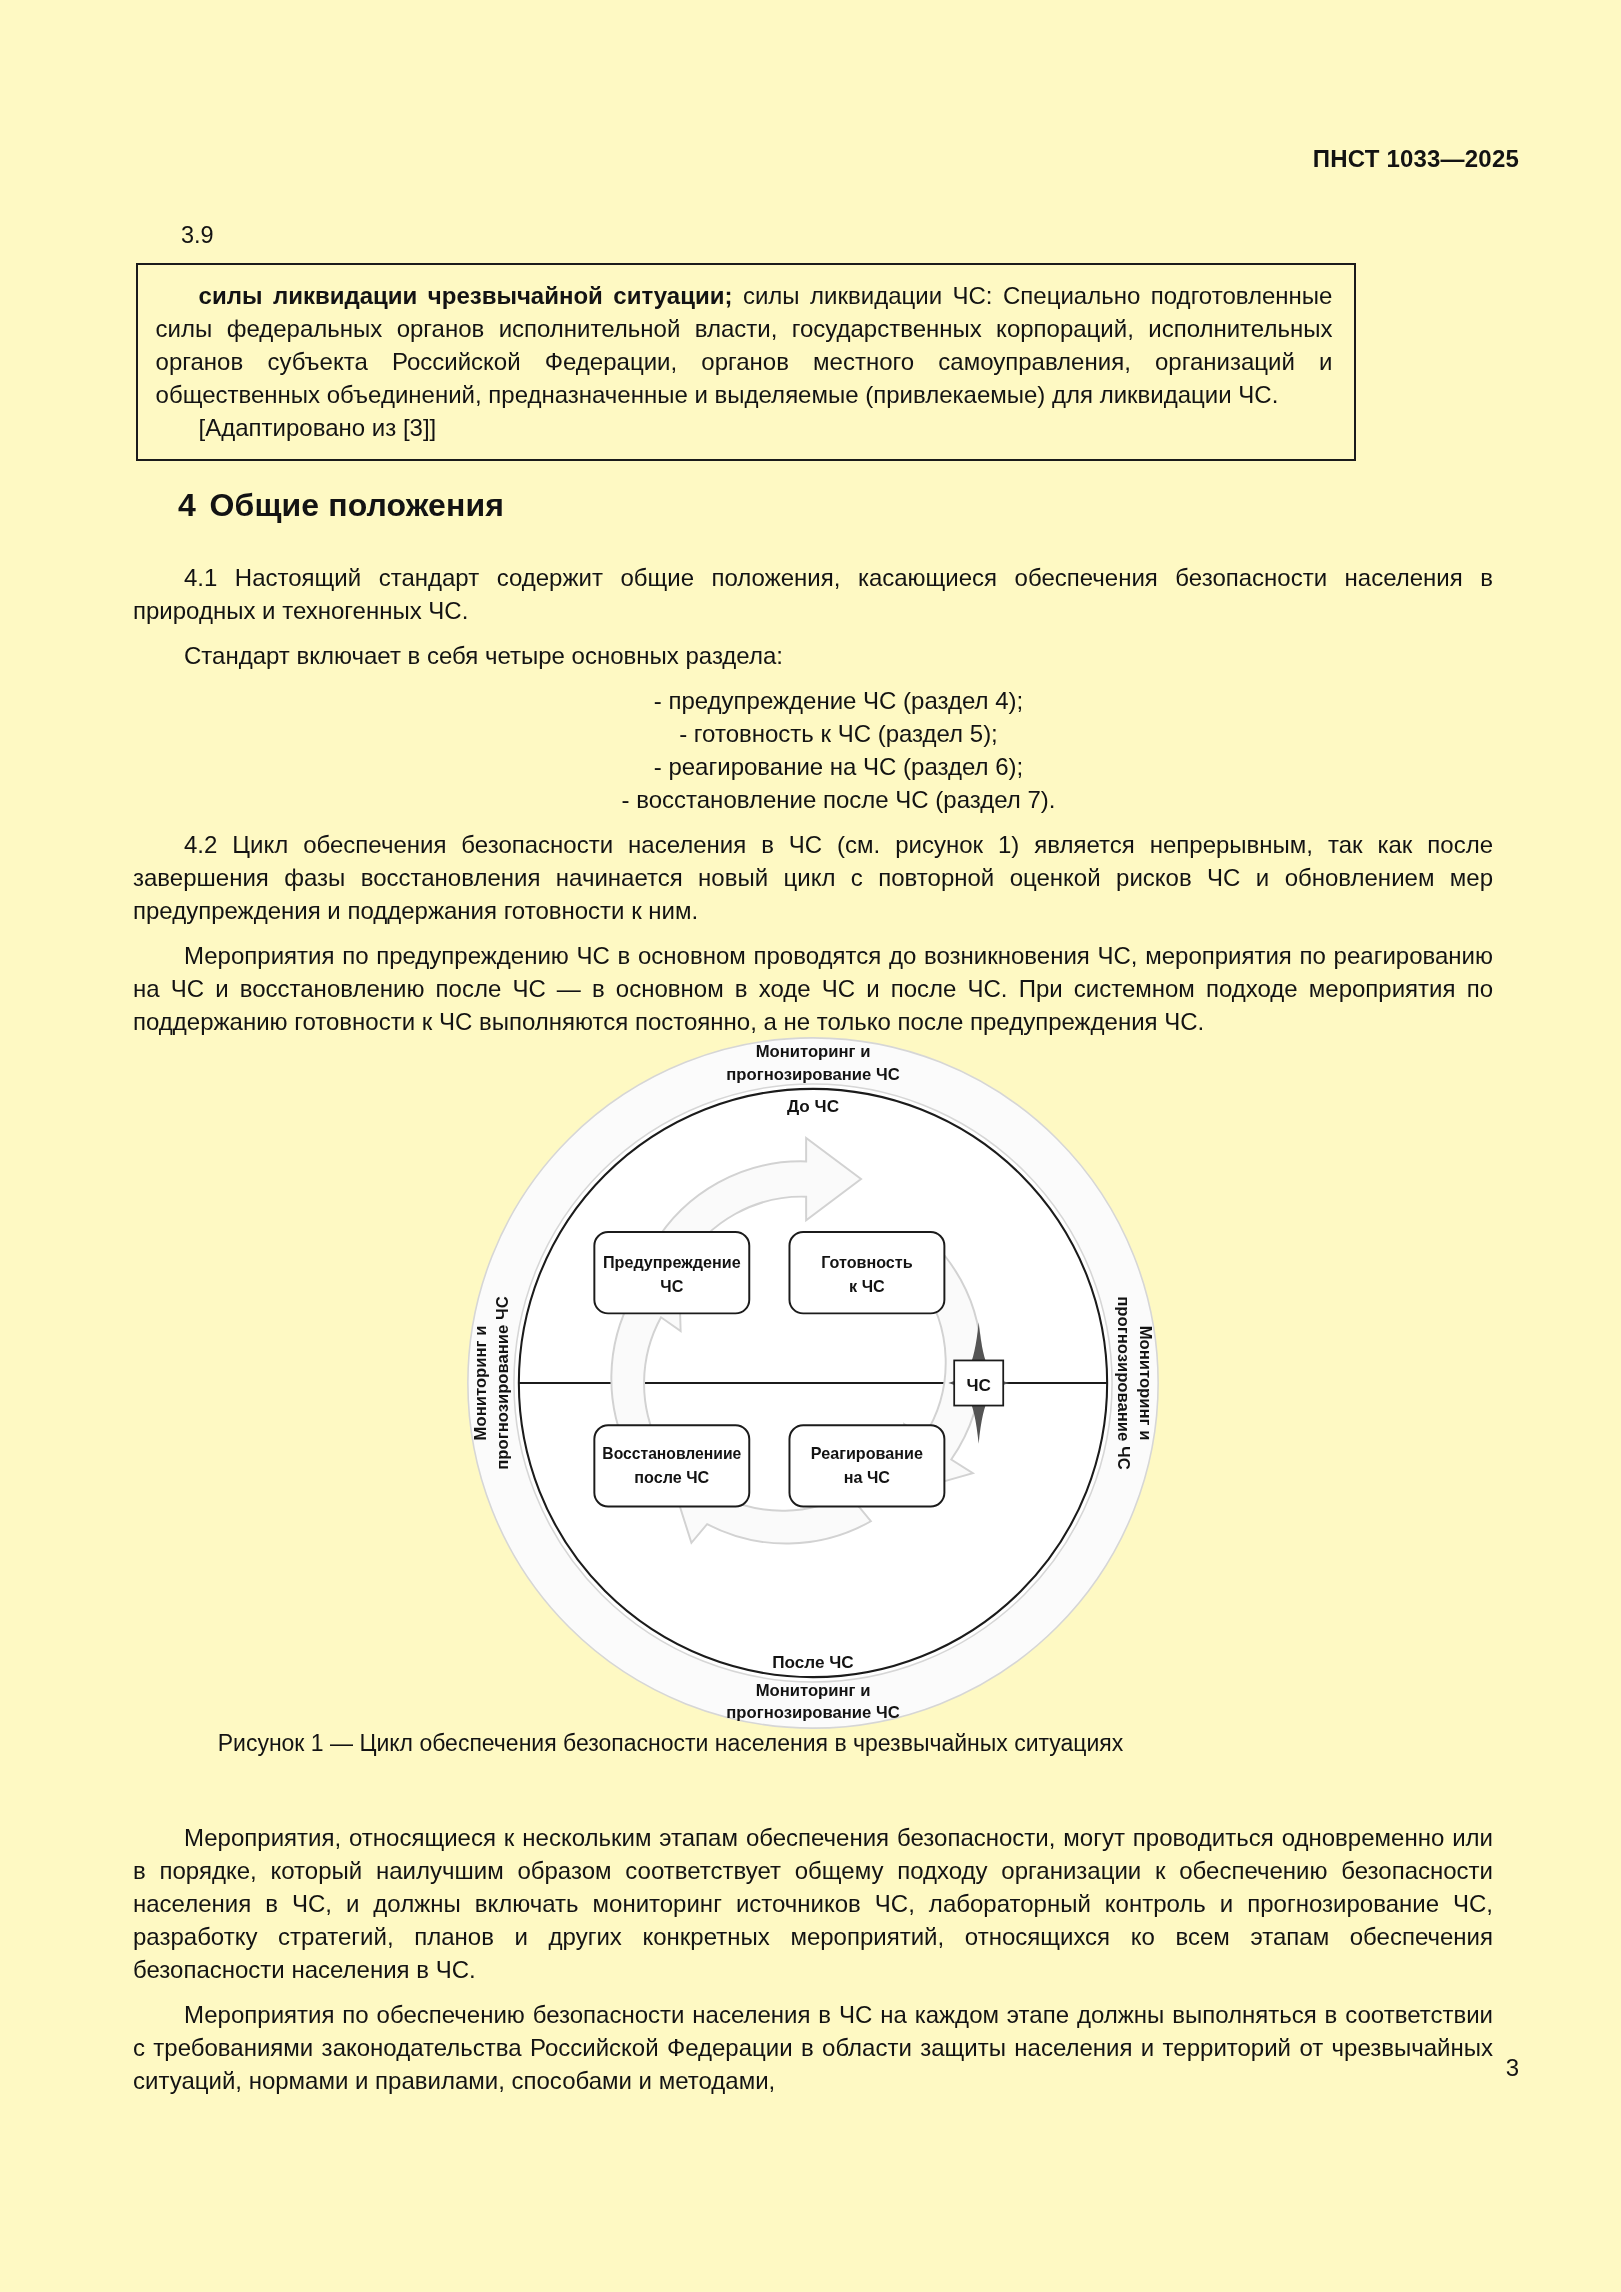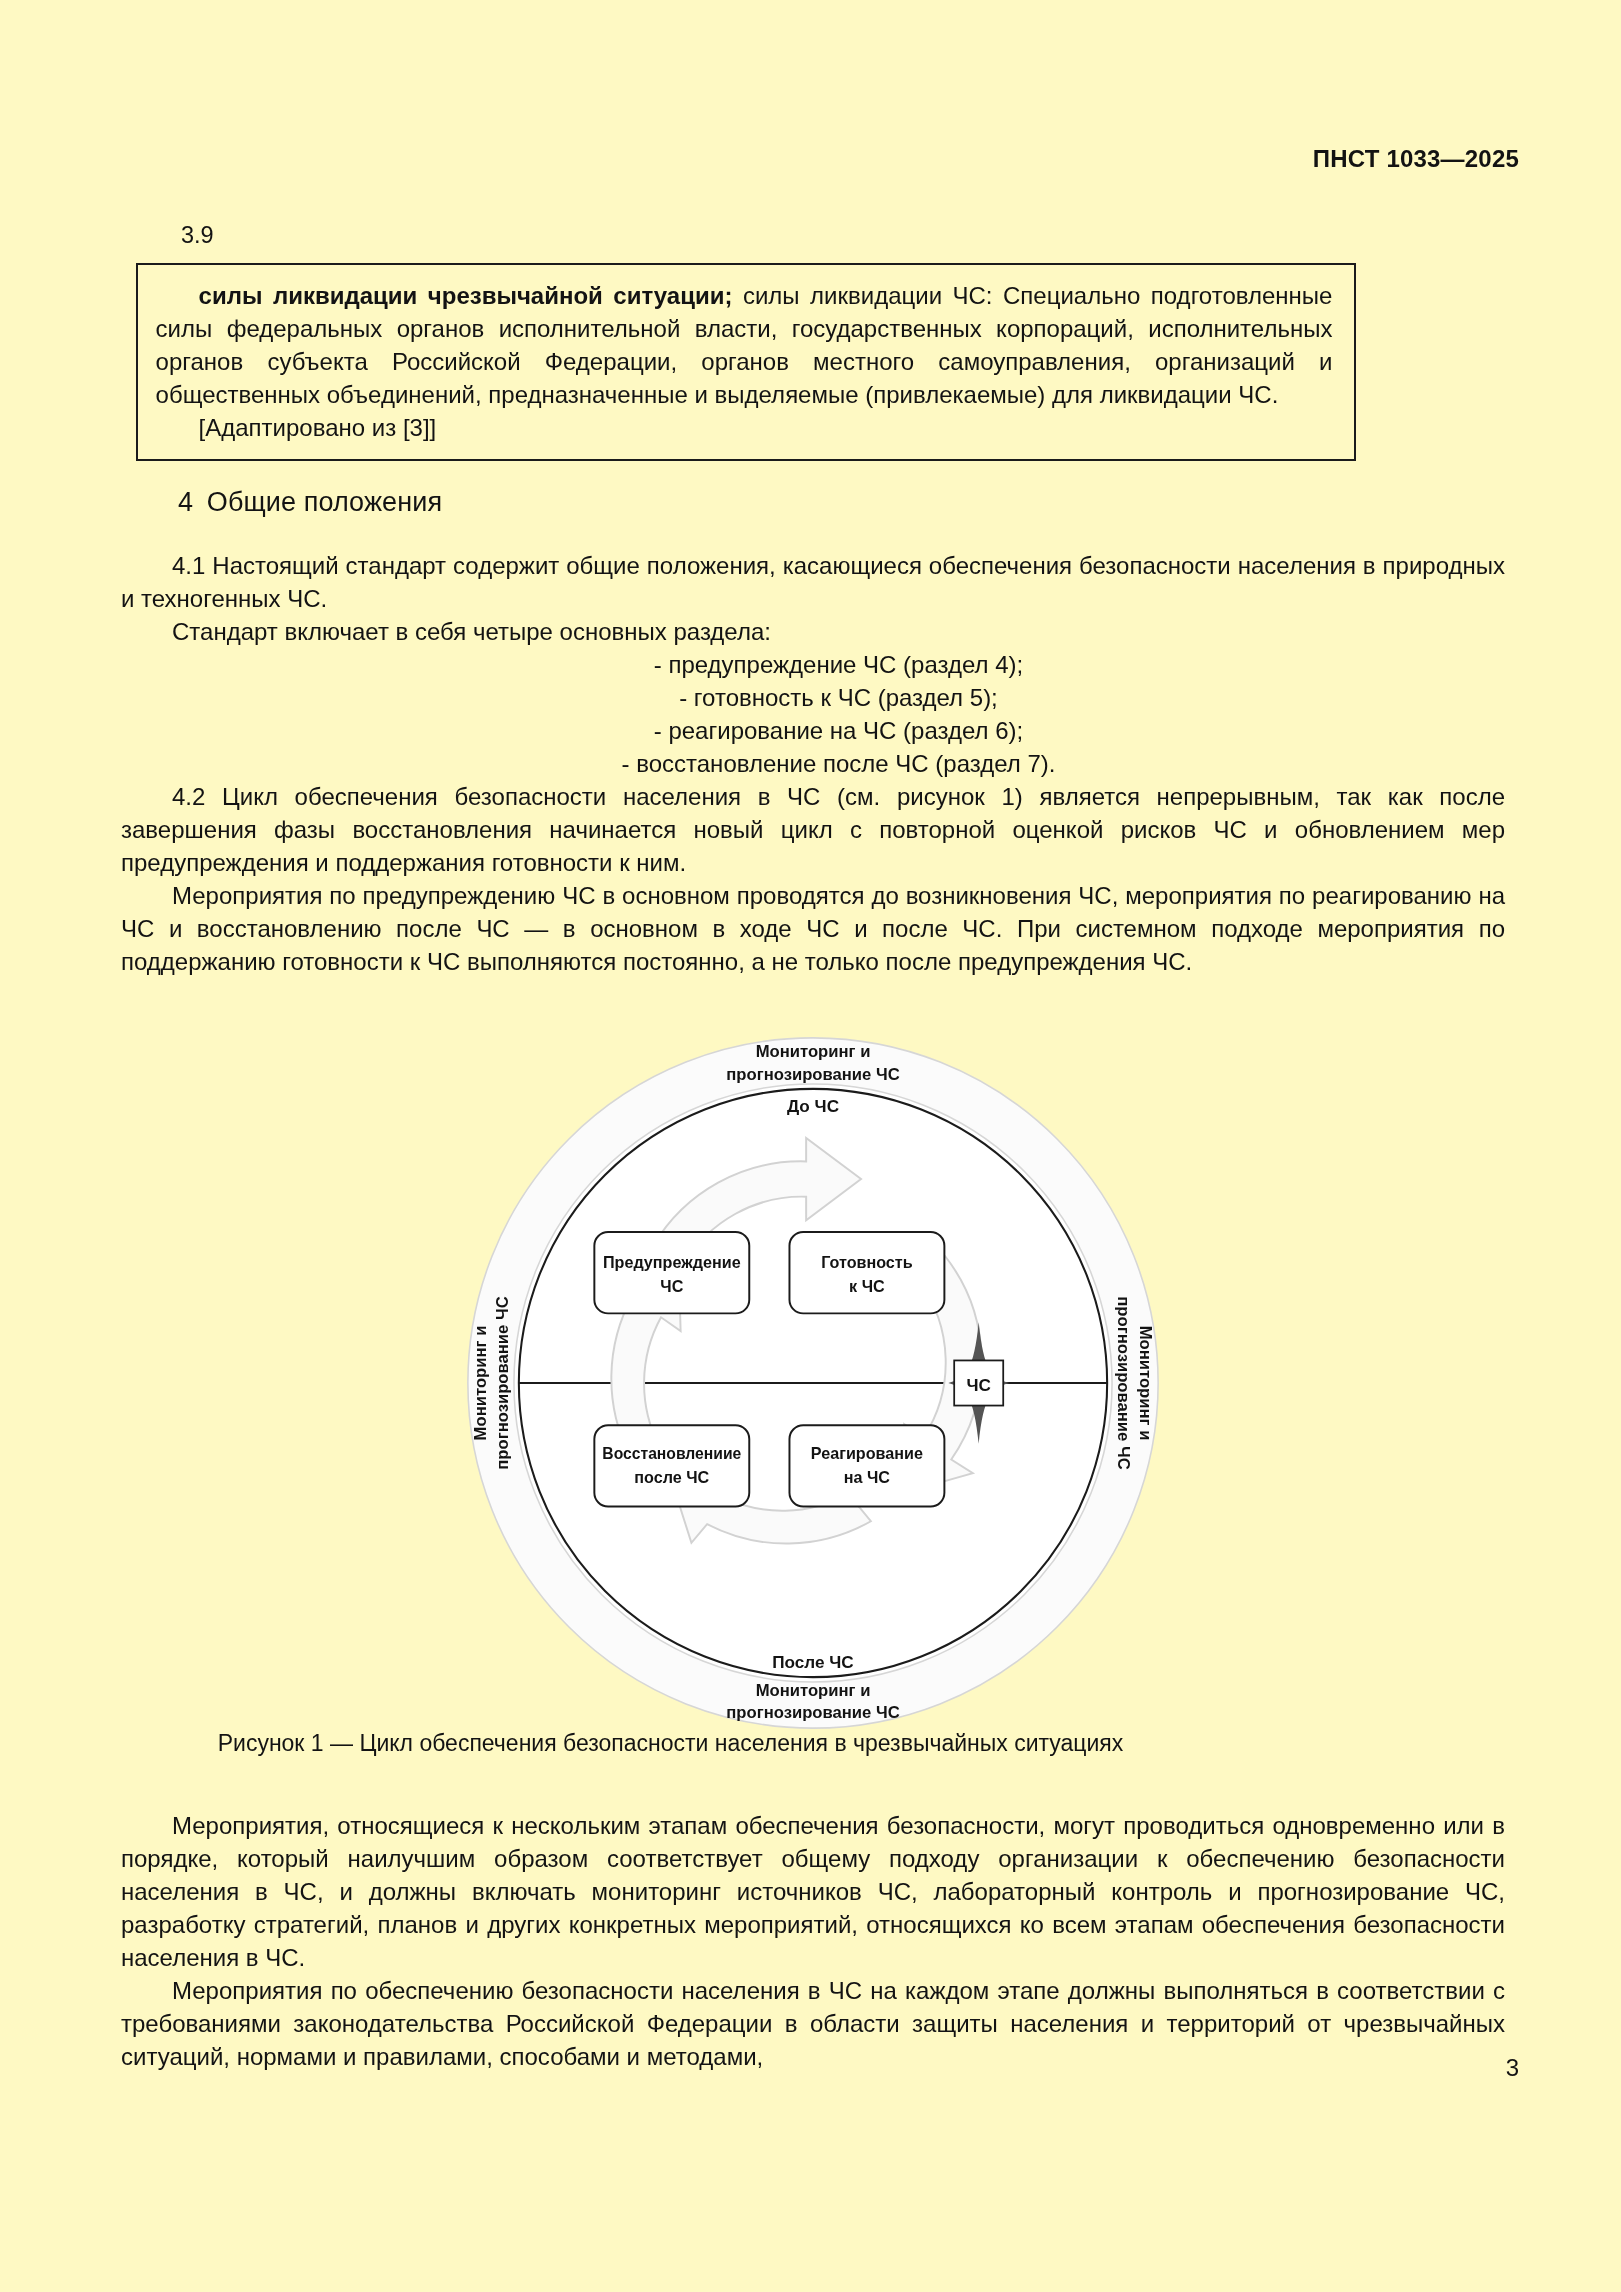--- a/index.html
+++ b/index.html
@@ -66,42 +66,42 @@
     line-height: 33px;
     margin: 0;
     text-indent: 43px;
   }
 
   
   .section-heading {
     position: absolute;
     top: 487px;
     left: 178px;
-    font-size: 27px;
-    font-weight: normal;
+    font-size: 32px;
+    font-weight: bold;
     letter-spacing: 0.1px;
     white-space: nowrap;
   }
   .section-heading .num { margin-right: 13.7px; }
 
   
   .body-block {
     position: absolute;
     left: 121px;
     width: 1384px;
   }
   .body-block.first { top: 549px; }
   .body-block.after-figure { top: 1809px; }
 
   .para {
     font-size: 24px;
     line-height: 33px;
     text-align: justify;
     text-justify: inter-word;
-    margin: 0;
+    margin: 12px;
     text-indent: 51px;
   }
   .dash-item {
     font-size: 24px;
     line-height: 33px;
     margin: 0;
     text-indent: 51px;
     text-align: center;
   }
 

